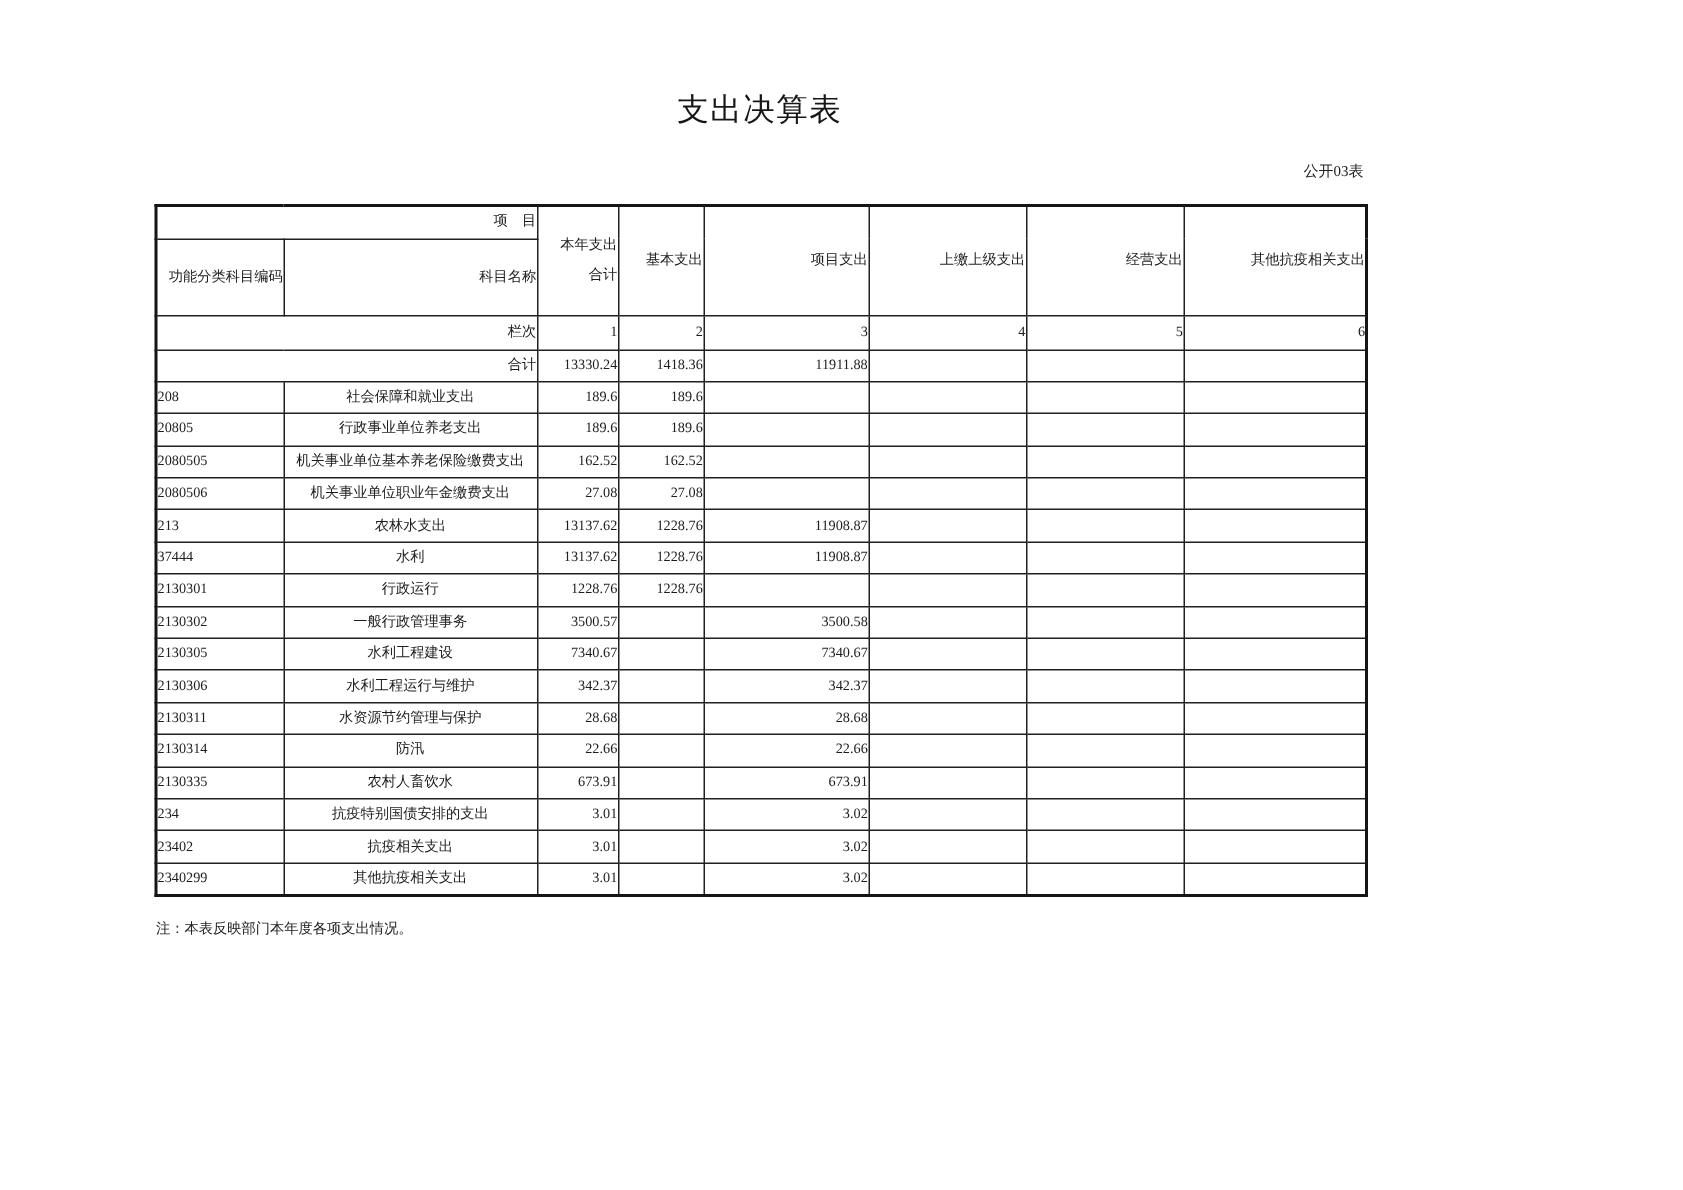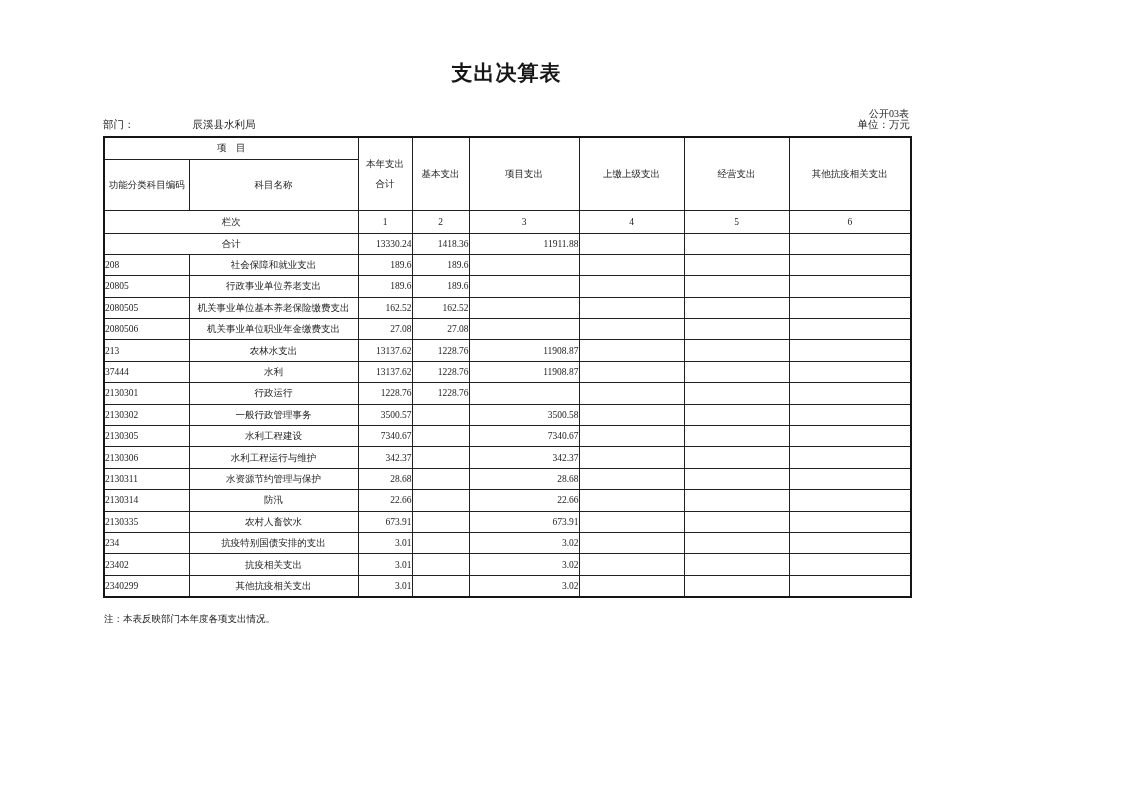--- a/index.html
+++ b/index.html
@@ -22,21 +22,21 @@
     width: 807px;
     height: 700px;
   }
   .title {
     position: absolute;
     top: 59px;
     left: 0;
     width: 100%;
     text-align: center;
     font-size: 21px;
-    font-weight: bold;
+    font-weight: normal;
     letter-spacing: 1px;
     color: #161616;
   }
   .form-code {
     position: absolute;
     top: 107px;
     right: 1px;
     font-size: 10px;
     color: #222;
     margin-left: 48px;
@@ -70,21 +70,21 @@
     padding: 0;
     overflow: hidden;
     white-space: nowrap;
     vertical-align: middle;
   }
   tr.hr1 { height: 22px; }
   tr.hr2 { height: 51px; }
   tr.hr3 { height: 23px; }
   tr.dr  { height: 21.4px; }
   tr.total-r td { border-top-width: 1px; }
-  .ctr { text-align: center; }
+  .ctr { text-align: right; }
   .num { text-align: right; padding-right: 5px; }
   .cd  { text-align: left; margin-left: 46px; }
   .nm  { text-align: center; }
   .pl2  { padding-left: 3px; }
   .pl5  { padding-left: 5px; }
   .pl9  { padding-left: 9px; }
   .pl13 { padding-left: 13px; }
   .pl6  { padding-left: 7px; }
   .hl { display: block; line-height: 20px; }
   .note {
@@ -97,24 +97,20 @@
 </style>
 </head>
 <body>
 
 <div class="page">
   <div class="content">
 
     <div class="title">支出决算表</div>
     <div class="form-code">公开03表</div>
 
-    <div class="meta-row">
-      <span class="dept-label">部门：</span><span class="dept-value">辰溪县水利局</span>
-      <span class="unit-label">单位：万元</span>
-    </div>
 
     <table class="fin">
       <colgroup>
         <col style="width:85px">
           <col style="width:169px">
           <col style="width:54px">
           <col style="width:57px">
         <col style="width:110px">
           <col style="width:105px">
           <col style="width:105px">

